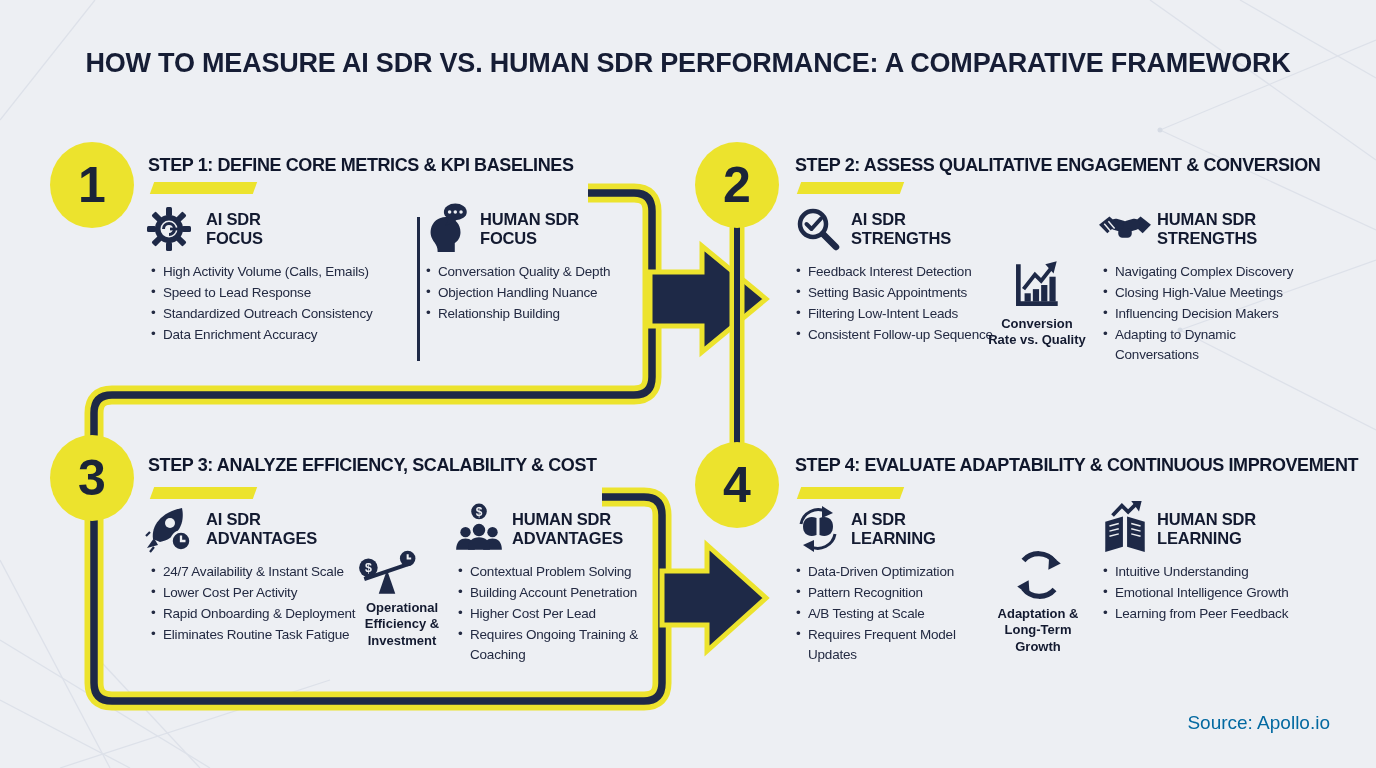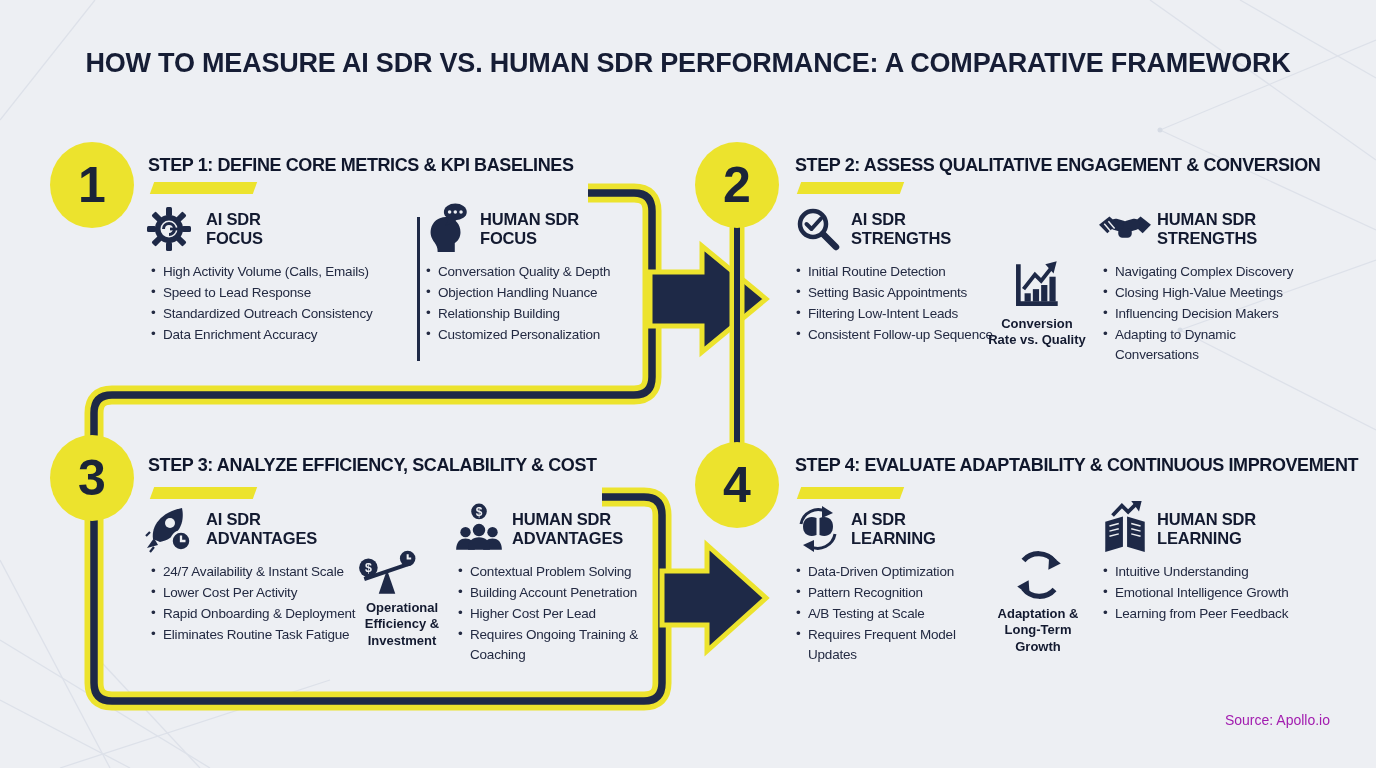--- a/index.html
+++ b/index.html
@@ -42,21 +42,21 @@
     position:absolute;margin:0;padding:0;list-style:none;
     font-size:13.5px;letter-spacing:-0.2px;line-height:20px;color:#232a42;z-index:3;
   }
   .blist li{position:relative;padding-left:13px;margin-bottom:1px;}
   .blist li::before{content:"\2022";position:absolute;left:1px;top:-1px;color:#232a42;}
   .caption{
     position:absolute;font-weight:bold;font-size:13px;line-height:1.25;
     color:var(--ink);text-align:center;white-space:pre-line;z-index:3;
   }
   .divider{position:absolute;left:417px;top:217px;width:2.5px;height:144px;background:var(--navy);z-index:3;}
-  .source{position:absolute;right:46px;top:712px;font-size:14px;color:#a21caf;z-index:3;}
+  .source{position:absolute;right:46px;top:712px;font-size:19px;color:#0369a1;z-index:3;}
 </style>
 </head>
 <body>
 
 <div id="canvas">
 
   <svg class="layer" viewBox="0 0 1376 768" style="z-index:0">
     <g stroke="#dde1e9" stroke-width="1.3" fill="none">
       <path d="M1150 0 L1376 160"></path>
         <path d="M1240 0 L1376 78"></path>
@@ -150,32 +150,31 @@
     <circle cx="28.5" cy="10.5" r="1.7" fill="#edeff3"></circle>
     <circle cx="34" cy="10.5" r="1.7" fill="#edeff3"></circle>
     <circle cx="39.5" cy="10.5" r="1.7" fill="#edeff3"></circle>
   </svg>
   <div class="colhead" style="left:480px;top:210px">HUMAN SDR
 FOCUS</div>
   <ul class="blist" style="left:425px;top:262px;width:235px">
       <li>Conversation Quality &amp; Depth</li>
       <li>Objection Handling Nuance</li>
       <li>Relationship Building</li>
-      <li>Customized Personalization</li>
     </ul>
 
   <svg class="icon" style="left:792px;top:203px" width="52" height="52" viewBox="0 0 52 52">
     <circle cx="21" cy="21" r="13" fill="none" stroke="#1e2947" stroke-width="4.5"></circle>
     <path d="M14.5 21 l5 5 L29 15.5" fill="none" stroke="#1e2947" stroke-width="4" stroke-linecap="round" stroke-linejoin="round"></path>
     <line x1="31" y1="31" x2="44" y2="44" stroke="#1e2947" stroke-width="6.5" stroke-linecap="round"></line>
   </svg>
   <div class="colhead" style="left:851px;top:210px">AI SDR
 STRENGTHS</div>
   <ul class="blist" style="left:795px;top:262px;width:198px">
-      <li>Initial Routine Detection</li>
+      <li>Feedback Interest Detection</li>
       <li>Setting Basic Appointments</li>
       <li>Filtering Low-Intent Leads</li>
       <li>Consistent Follow-up Sequence</li>
     </ul>
 
   <svg class="icon" style="left:1008px;top:256px" width="58" height="58" viewBox="0 0 56 56">
     <path d="M10 8 V 46 H 48" stroke="#1e2947" stroke-width="4.5" fill="none"></path>
     <g fill="#1e2947">
       <rect x="16" y="36" width="6" height="8"></rect>
         <rect x="24" y="32" width="6" height="12"></rect>

